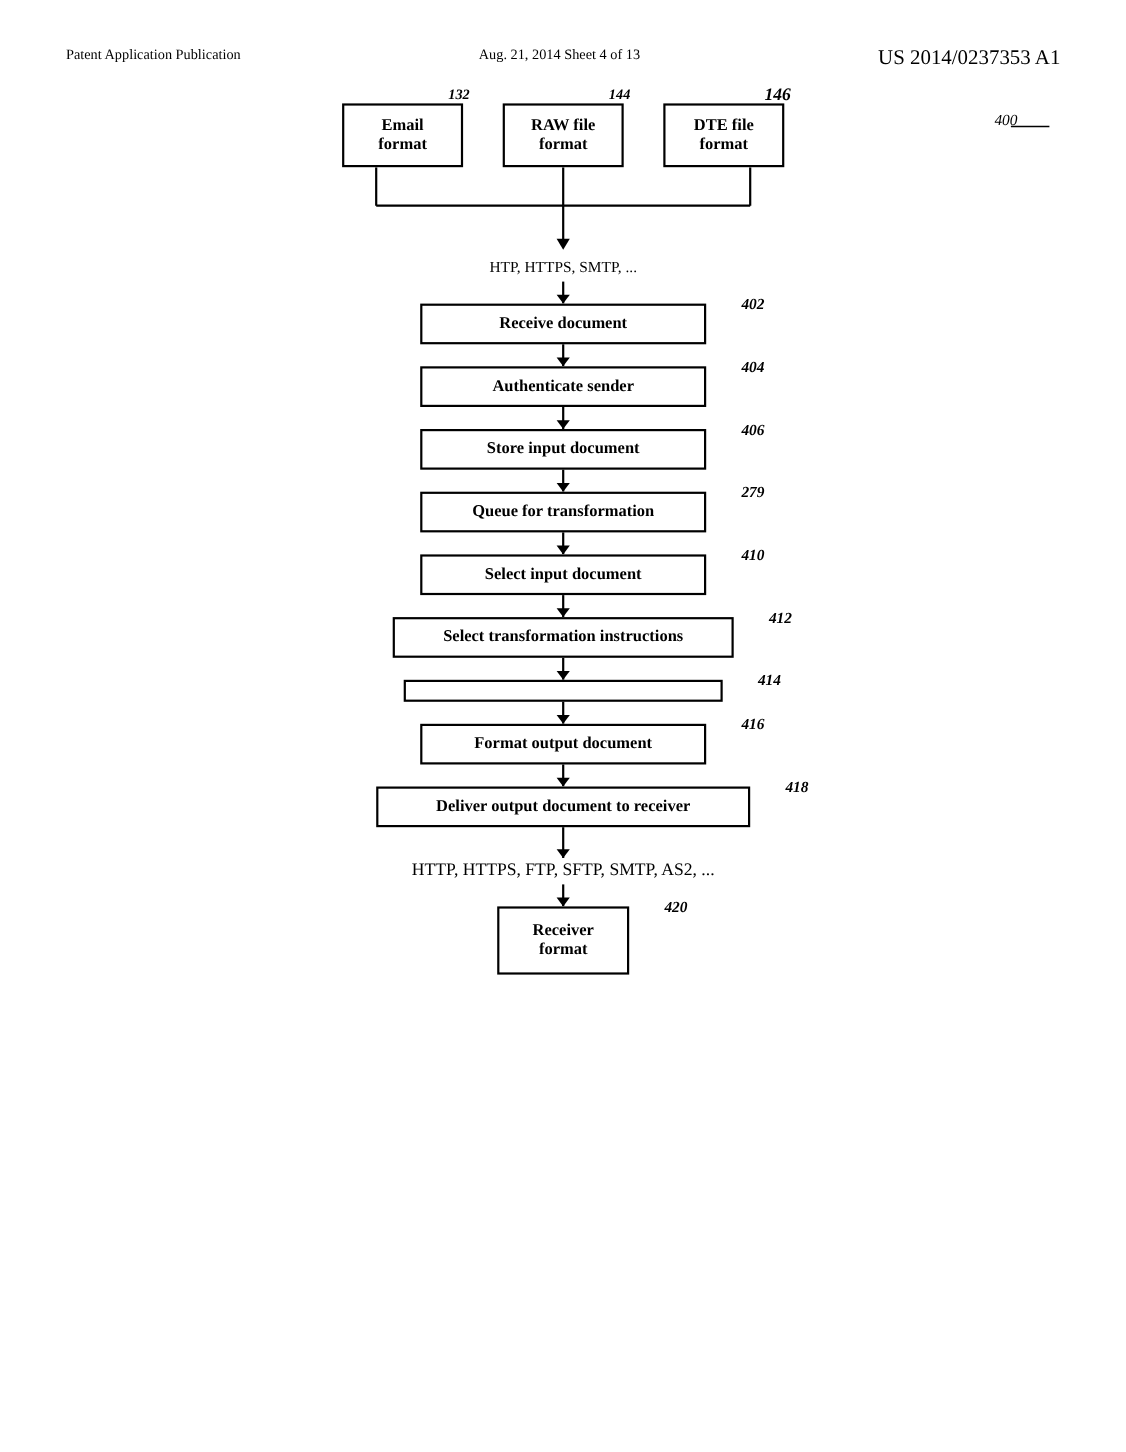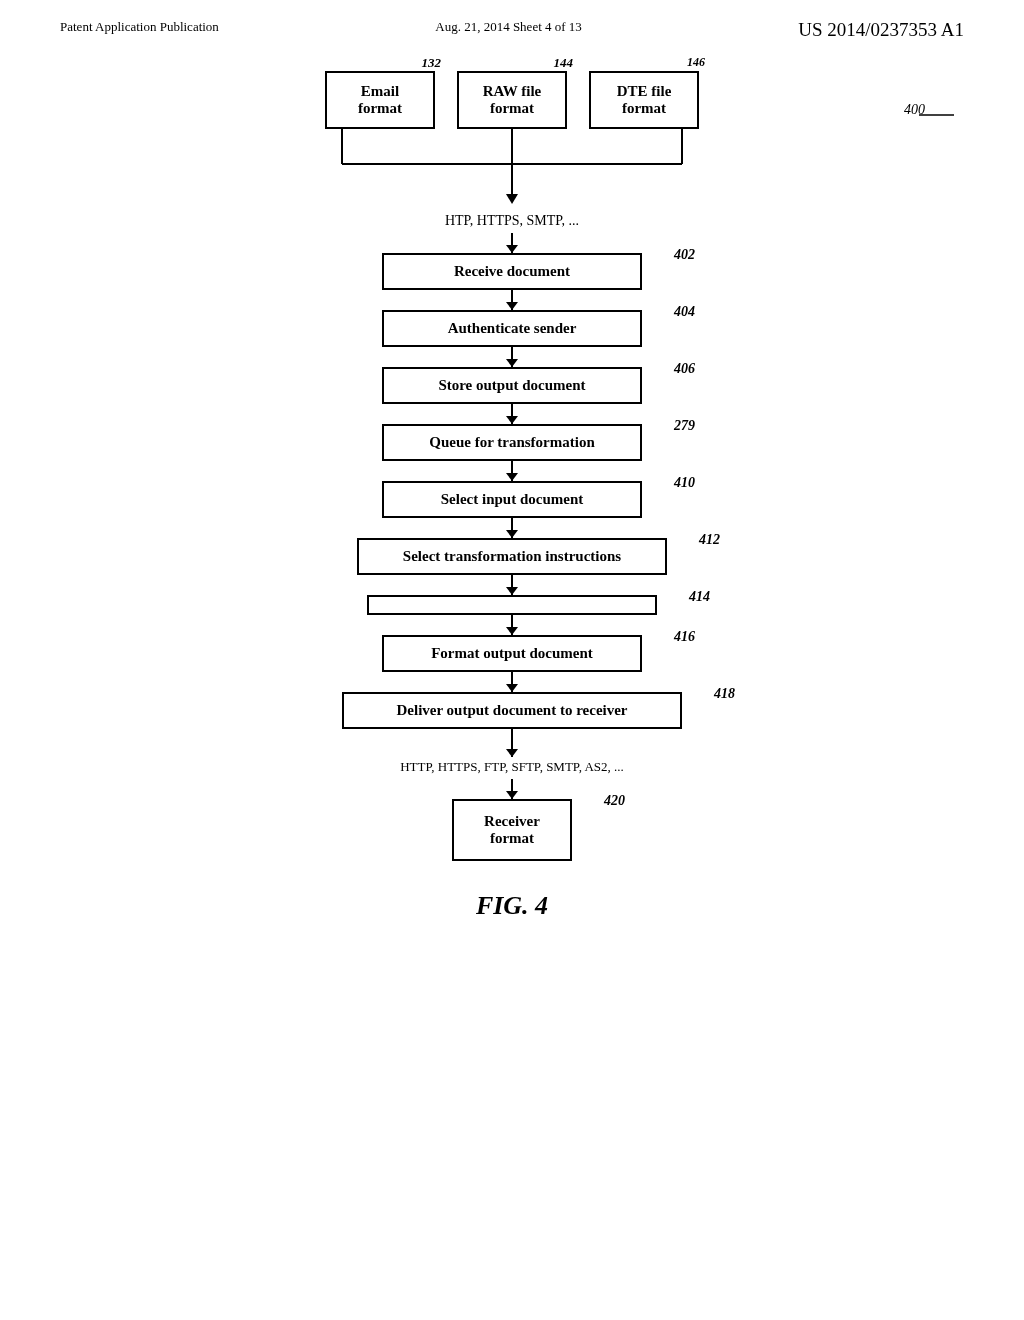--- a/index.html
+++ b/index.html
@@ -10,21 +10,21 @@
       min-height: 1320px;
       position: relative;
       overflow-x: hidden;
     }
 
     .page {
       width: 1024px;
       min-height: 1320px;
       background: #fff;
       position: relative;
-      padding: 19px 60px;
+      padding: 42px 60px;
     }
 
     
     .header {
       display: flex;
       justify-content: space-between;
       align-items: flex-start;
       margin-bottom: 30px;
       font-size: 14px;
     }
@@ -103,21 +103,21 @@
       right: -55px;
       top: -8px;
       white-space: nowrap;
     }
 
     
     .top-row {
       display: flex;
       justify-content: center;
       align-items: flex-start;
-      gap: 22px;
+      gap: 36px;
       margin-bottom: 0;
       position: relative;
     }
 
     .input-box {
       border: 2px solid #000;
       padding: 10px 18px;
       text-align: center;
       font-weight: bold;
       font-size: 15px;
@@ -151,21 +151,21 @@
     }
 
     
     .svg-converge {
       display: block;
       margin: 0 auto;
     }
 
     
     .protocol-bottom {
-      font-size: 13px;
+      font-size: 16px;
       font-weight: normal;
       text-align: center;
       margin: 2px 0 0 0;
     }
 
     
     .box-ref {
       font-style: italic;
       font-size: 13px;
       position: absolute;
@@ -204,21 +204,21 @@
 
       <div style="position:relative; display:inline-block;">
         <div class="input-box">
           <span class="box-ref" style="top:-18px; right:-8px; font-style:italic; font-size:13px;">144</span>
           <strong>RAW file<br>format</strong>
         </div>
       </div>
 
       <div style="position:relative; display:inline-block;">
         <div class="input-box">
-          <span class="box-ref" style="top:-18px; right:-8px; font-style:italic; font-size:12px;">146</span>
+          <span class="box-ref" style="top:-18px; right:-8px; font-style:italic; font-size:16px;">146</span>
           <strong>DTE file<br>format</strong>
         </div>
       </div>
     </div>
 
     <svg width="500" height="80" class="svg-converge">
 
       <line x1="80" y1="0" x2="80" y2="35" stroke="#000" stroke-width="2"></line>
       <line x1="80" y1="35" x2="250" y2="35" stroke="#000" stroke-width="2"></line>
 
@@ -240,21 +240,21 @@
     </div>
 
     <div class="arrow-short"></div>
     <div class="flow-box" style="position:relative;">
       <span><strong>Authenticate sender</strong></span>
       <span class="ref-label">404</span>
     </div>
 
     <div class="arrow-short"></div>
     <div class="flow-box" style="position:relative;">
-      <span><strong>Store output document</strong></span>
+      <span><strong>Store input document</strong></span>
       <span class="ref-label">406</span>
     </div>
 
     <div class="arrow-short"></div>
     <div class="flow-box" style="position:relative;">
       <span><strong>Queue for transformation</strong></span>
       <span class="ref-label">279</span>
     </div>
 
     <div class="arrow-short"></div>
@@ -292,15 +292,14 @@
 
     <div class="arrow-short"></div>
 
     <div class="flow-box" style="position:relative; min-width:120px; padding:12px 30px;">
       <span><strong>Receiver<br>format</strong></span>
       <span class="ref-label">420</span>
     </div>
 
   </div>
 
-  <div class="fig-label">FIG. 4</div>
 
 </div>
 
 </body></html>

